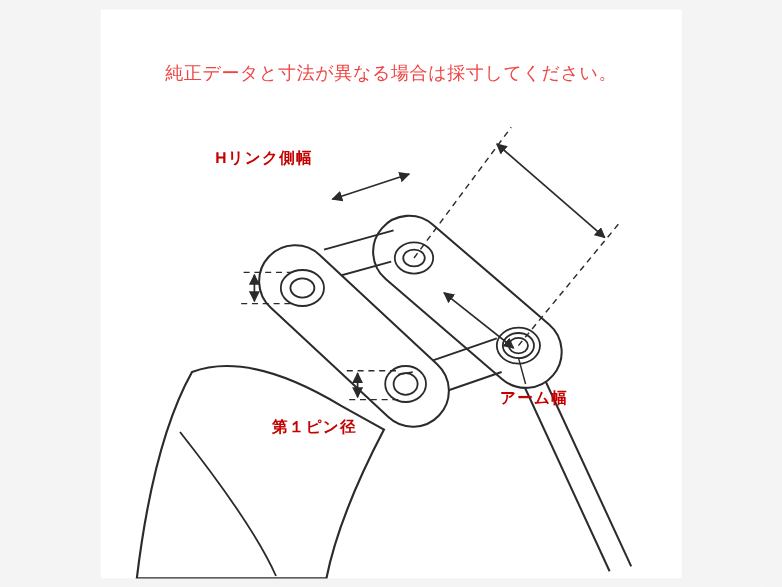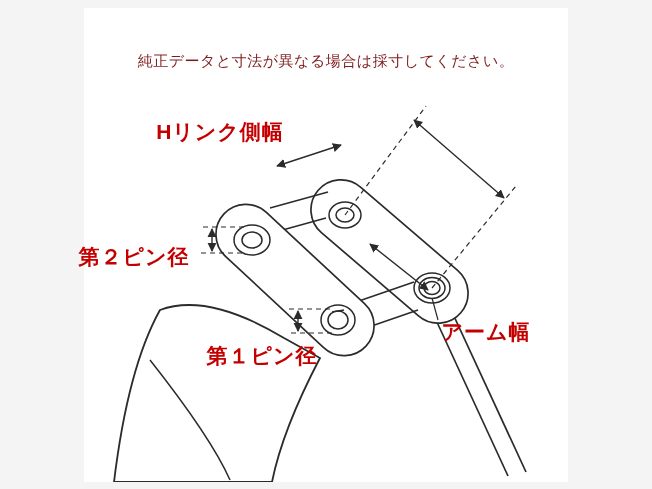--- a/index.html
+++ b/index.html
@@ -9,35 +9,35 @@
     background:#f4f4f4;
   }
   .stage{
     position:relative;width:652px;height:489px;background:#f4f4f4;overflow:hidden;
   }
   .card{
     position:absolute;left:84px;top:8px;width:484px;height:474px;background:#ffffff;
   }
   .title{
     position:absolute;top:44px;left:0;width:100%;
-    text-align:center;font-size:15px;font-weight:500;color:#7f1d1d;
+    text-align:center;font-size:15px;font-weight:500;color:#ef4444;
     letter-spacing:0.5px;
   }
   .drawing{
     position:absolute;left:0;top:0;width:484px;height:474px;
   }
   .dim-label{
     position:absolute;transform:translate(-50%,-50%);
-    color:#c40000;font-weight:bold;font-size:21px;white-space:nowrap;
+    color:#c40000;font-weight:bold;font-size:13px;white-space:nowrap;
     letter-spacing:1px;
   }
   .lbl-hlink{left:136px;top:124px;}
   .lbl-pindist{left:414px;top:117px;}
   .lbl-pin2{left:50px;top:249px;}
-  .lbl-armwidth{left:361px;top:324px;margin-left:41px;}
+  .lbl-armwidth{left:361px;top:324px;}
   .lbl-pin1{left:178px;top:348px;}
 </style>
 </head>
 <body>
 
 <div class="stage">
   <div class="card">
 
     <div class="title">純正データと寸法が異なる場合は採寸してください。</div>
 
@@ -117,18 +117,17 @@
         <path d="M214,303 L214,323" stroke-width="1.4" marker-start="url(#ah)" marker-end="url(#ah)"></path>
       </g>
 
       <g stroke="#2b2b2b" fill="none">
         <path d="M286,236 L344,282" stroke-width="1.4" marker-start="url(#ah)" marker-end="url(#ah)"></path>
         <path d="M348,290 L354,312" stroke-width="1.2"></path>
       </g>
     </svg>
 
     <div class="dim-label lbl-hlink">Hリンク側幅</div>
-    <div class="dim-label lbl-pin2">第２ピン径</div>
     <div class="dim-label lbl-armwidth">アーム幅</div>
     <div class="dim-label lbl-pin1">第１ピン径</div>
 
   </div>
 </div>
 
 </body></html>

